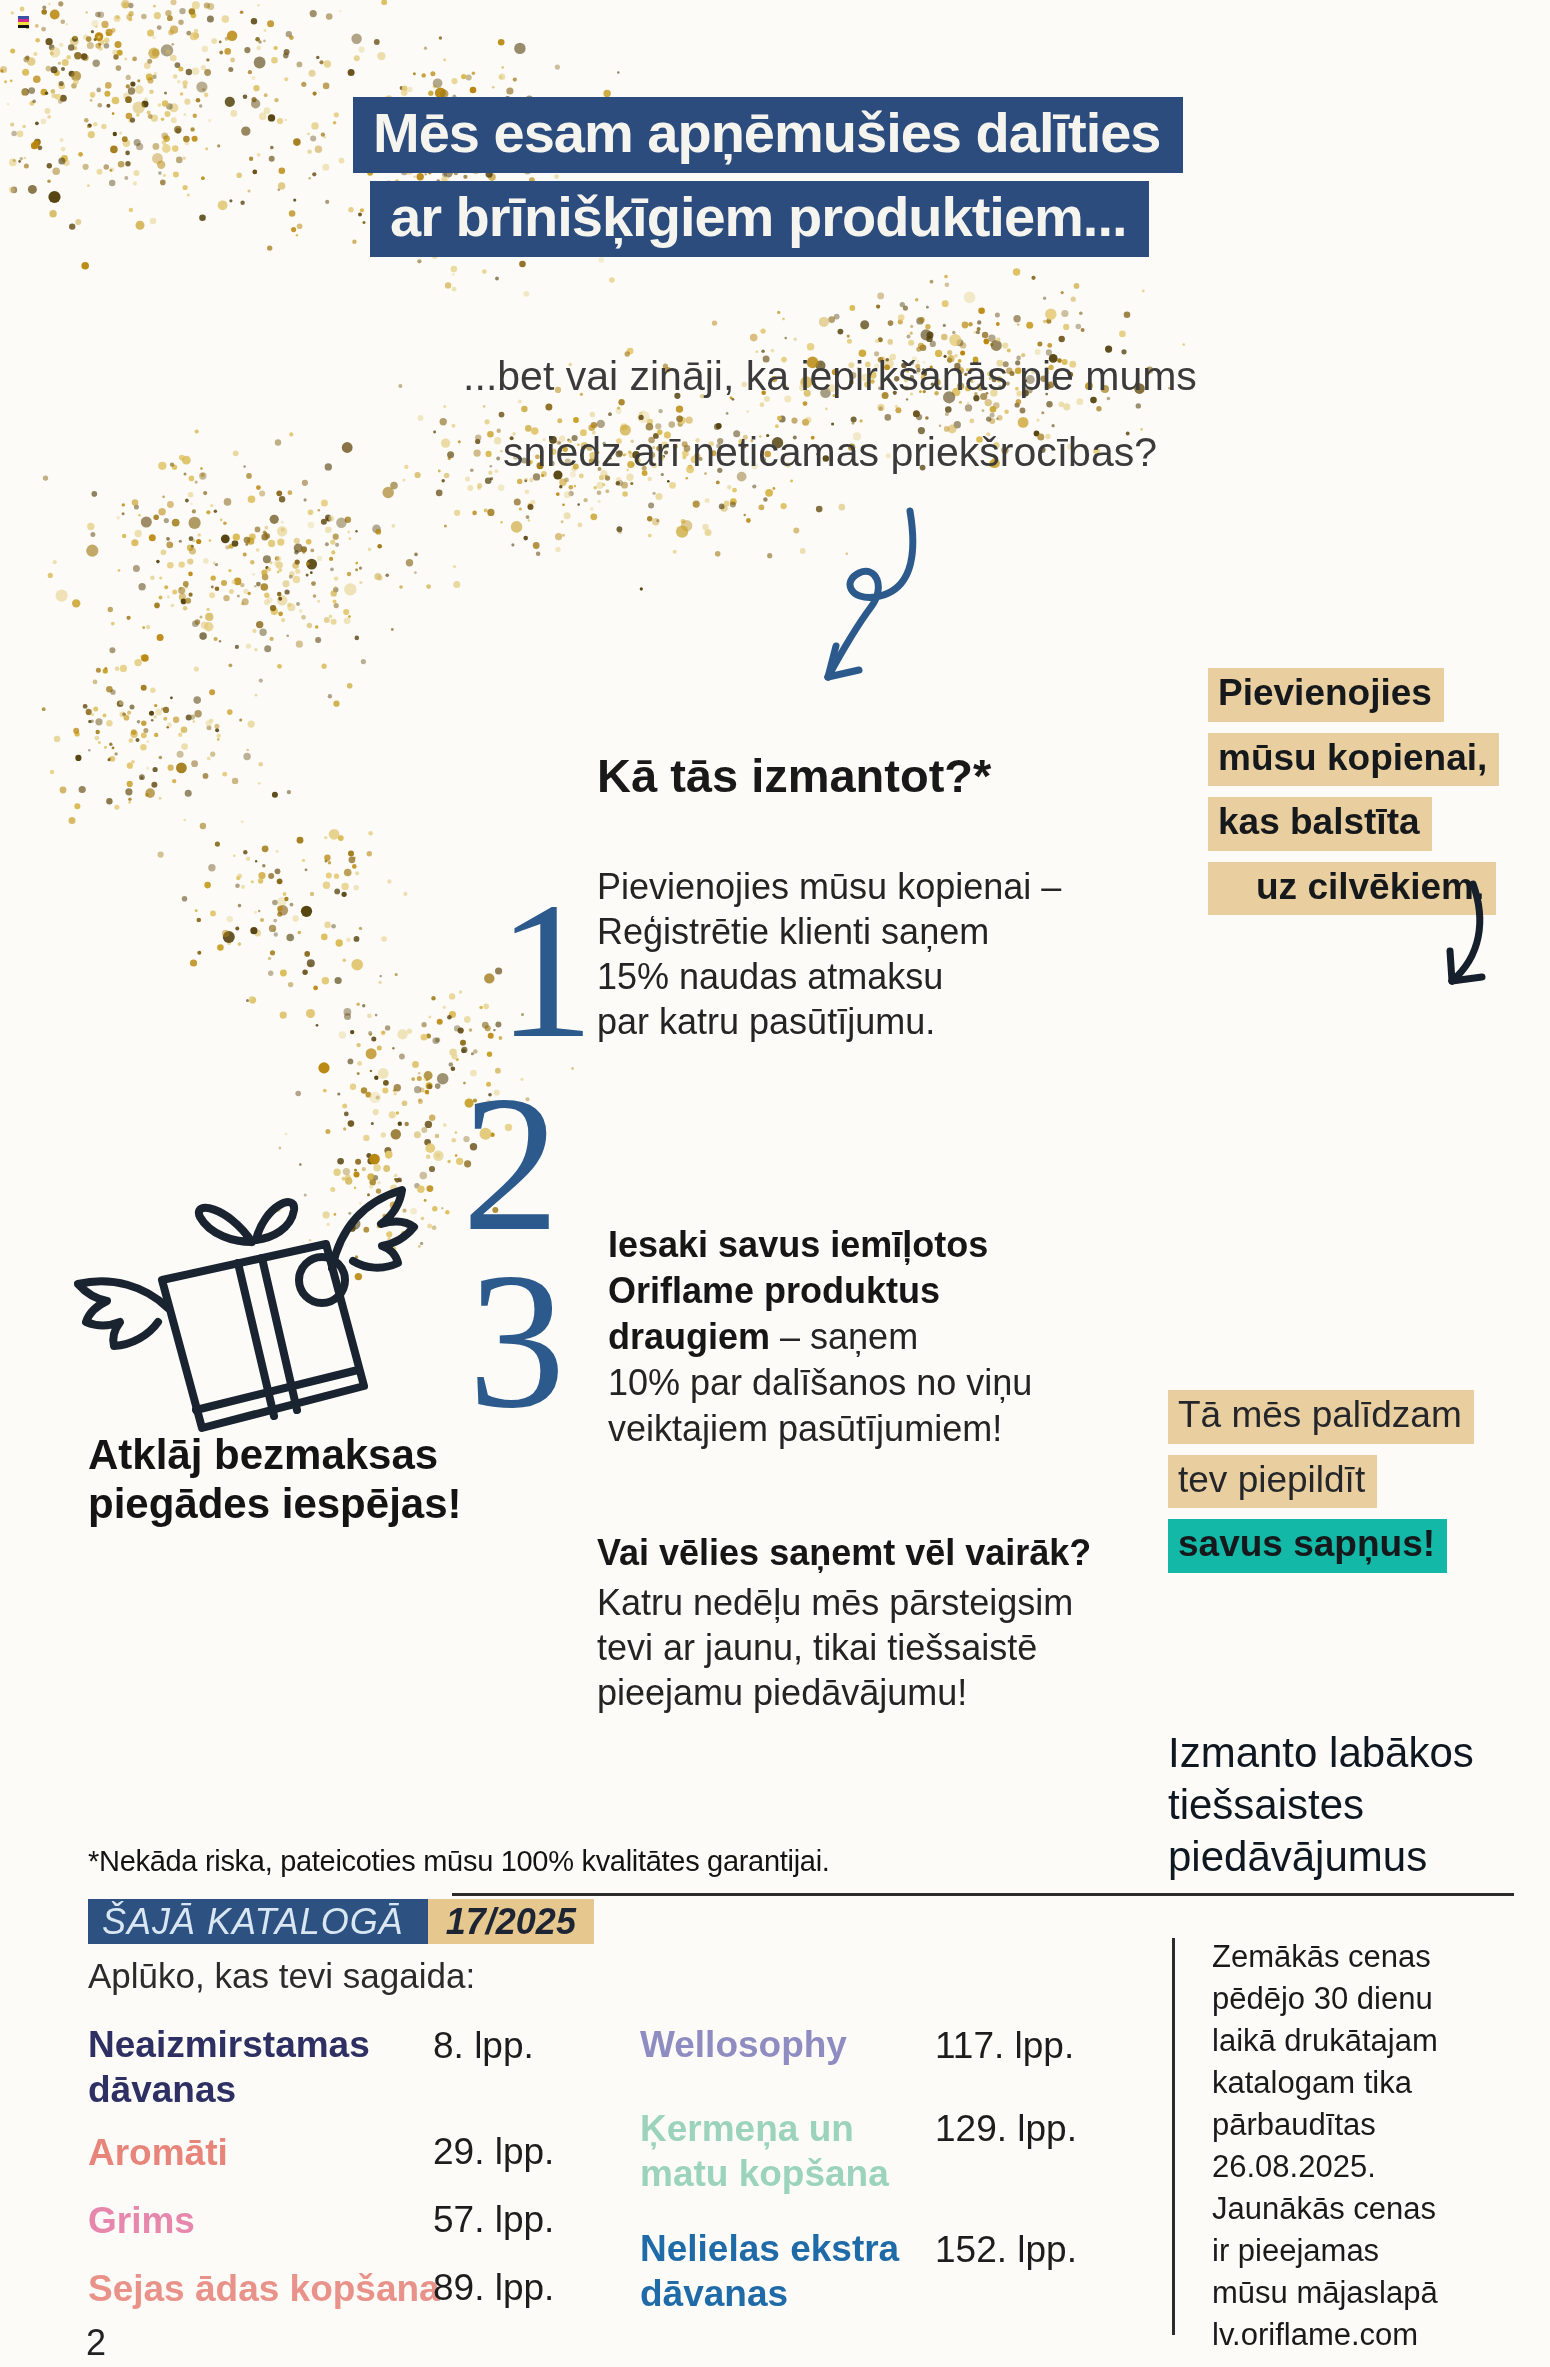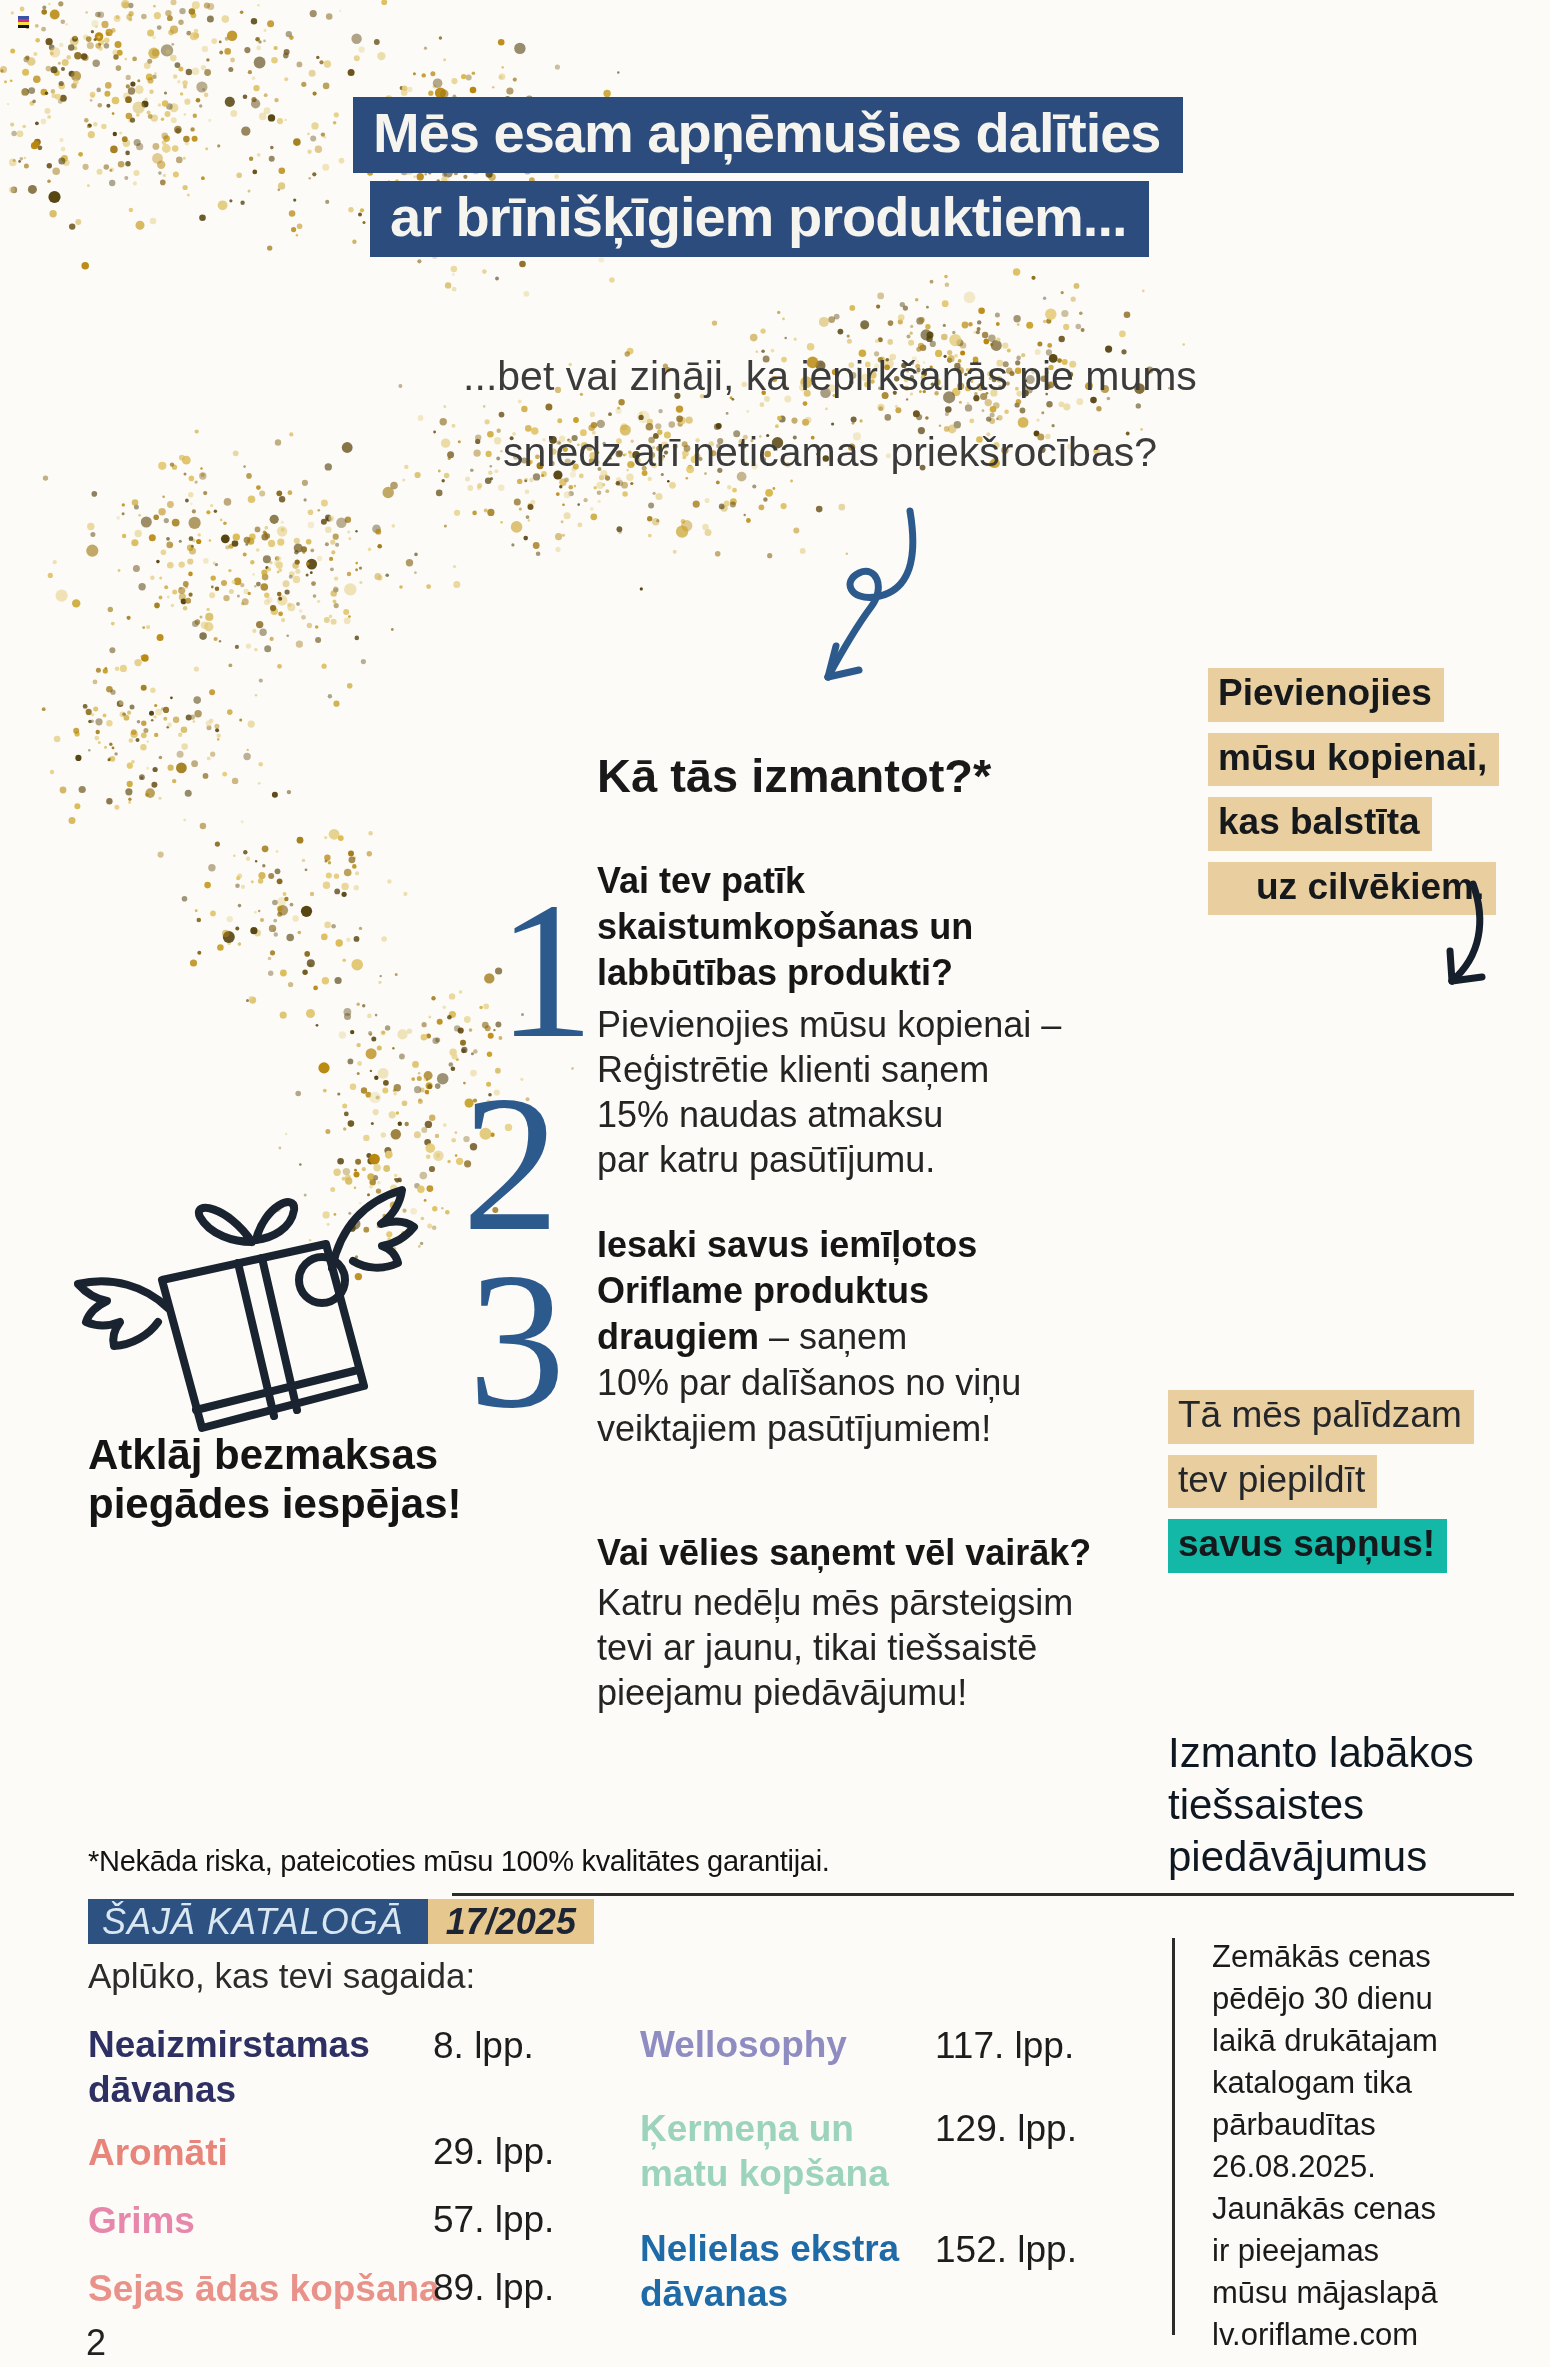--- a/index.html
+++ b/index.html
@@ -31,21 +31,21 @@
     font-size:37px;font-weight:bold;padding:4px 12px 7px 10px;line-height:1.15;
   }
   .hl.normal{font-weight:normal;color:#24262a;}
   .howto{left:597px;top:748px;margin:0;font-size:47px;font-weight:bold;color:#191919;}
   .num{
     font-family:"Liberation Serif","DejaVu Serif",serif;
     font-size:195px;line-height:1;color:#2c5a8c;
   }
   .step-bold{font-size:36px;font-weight:bold;line-height:46px;color:#161616;}
   .step-text{font-size:36px;line-height:45px;color:#242424;}
-  .step-mix{font-size:36px;line-height:46px;}
+  .step-mix{font-size:36px;line-height:46px;margin-left:11px;}
   .step-mix .b{font-weight:bold;color:#161616;}
   .free-delivery{left:88px;top:1430px;font-size:42px;font-weight:bold;line-height:49px;color:#141414;}
   .online-offers{left:1168px;top:1727px;font-size:42px;font-weight:normal;line-height:52px;color:#0f1720;}
   .footnote{left:88px;top:1845px;font-size:29px;letter-spacing:-0.3px;color:#131313;}
   .hrule{left:452px;top:1893px;width:1062px;height:3px;background:#2b2b2b;}
   .catbar{left:88px;top:1899px;display:flex;height:45px;font-style:italic;}
   .catbar .blue{
     background:#2d5181;color:#d9e7f3;font-size:36px;font-weight:normal;
     letter-spacing:1px;line-height:45px;padding:0 24px 0 14px;white-space:nowrap;
   }
@@ -2144,23 +2144,20 @@
       <path d="M 55 6 C 68 42 63 78 34 103"></path>
       <path d="M 34 103 L 32 73"></path>
       <path d="M 34 103 L 64 99"></path>
     </g>
   </svg>
 
   <h2 class="abs z howto">Kā tās izmantot?*</h2>
 
   <div class="abs z num" style="left: 497px; top: 873px; color: rgb(44, 90, 140);">1</div>
   <div class="abs z" style="left:597px;top:858px;width:580px">
-    <div class="step-bold pre">Vai tev patīk
-skaistumkopšanas un
-labbūtības produkti?</div>
     <div class="step-text pre" style="margin-top:6px">Pievienojies mūsu kopienai –
 Reģistrētie klienti saņem
 15% naudas atmaksu
 par katru pasūtījumu.</div>
   </div>
 
   <div class="abs z num" style="left: 462px; top: 1066px; color: rgb(44, 90, 140);">2</div>
   <div class="abs z step-mix" style="left:597px;top:1222px;width:640px">
     <span class="b pre">Iesaki savus iemīļotos
 Oriflame produktus

